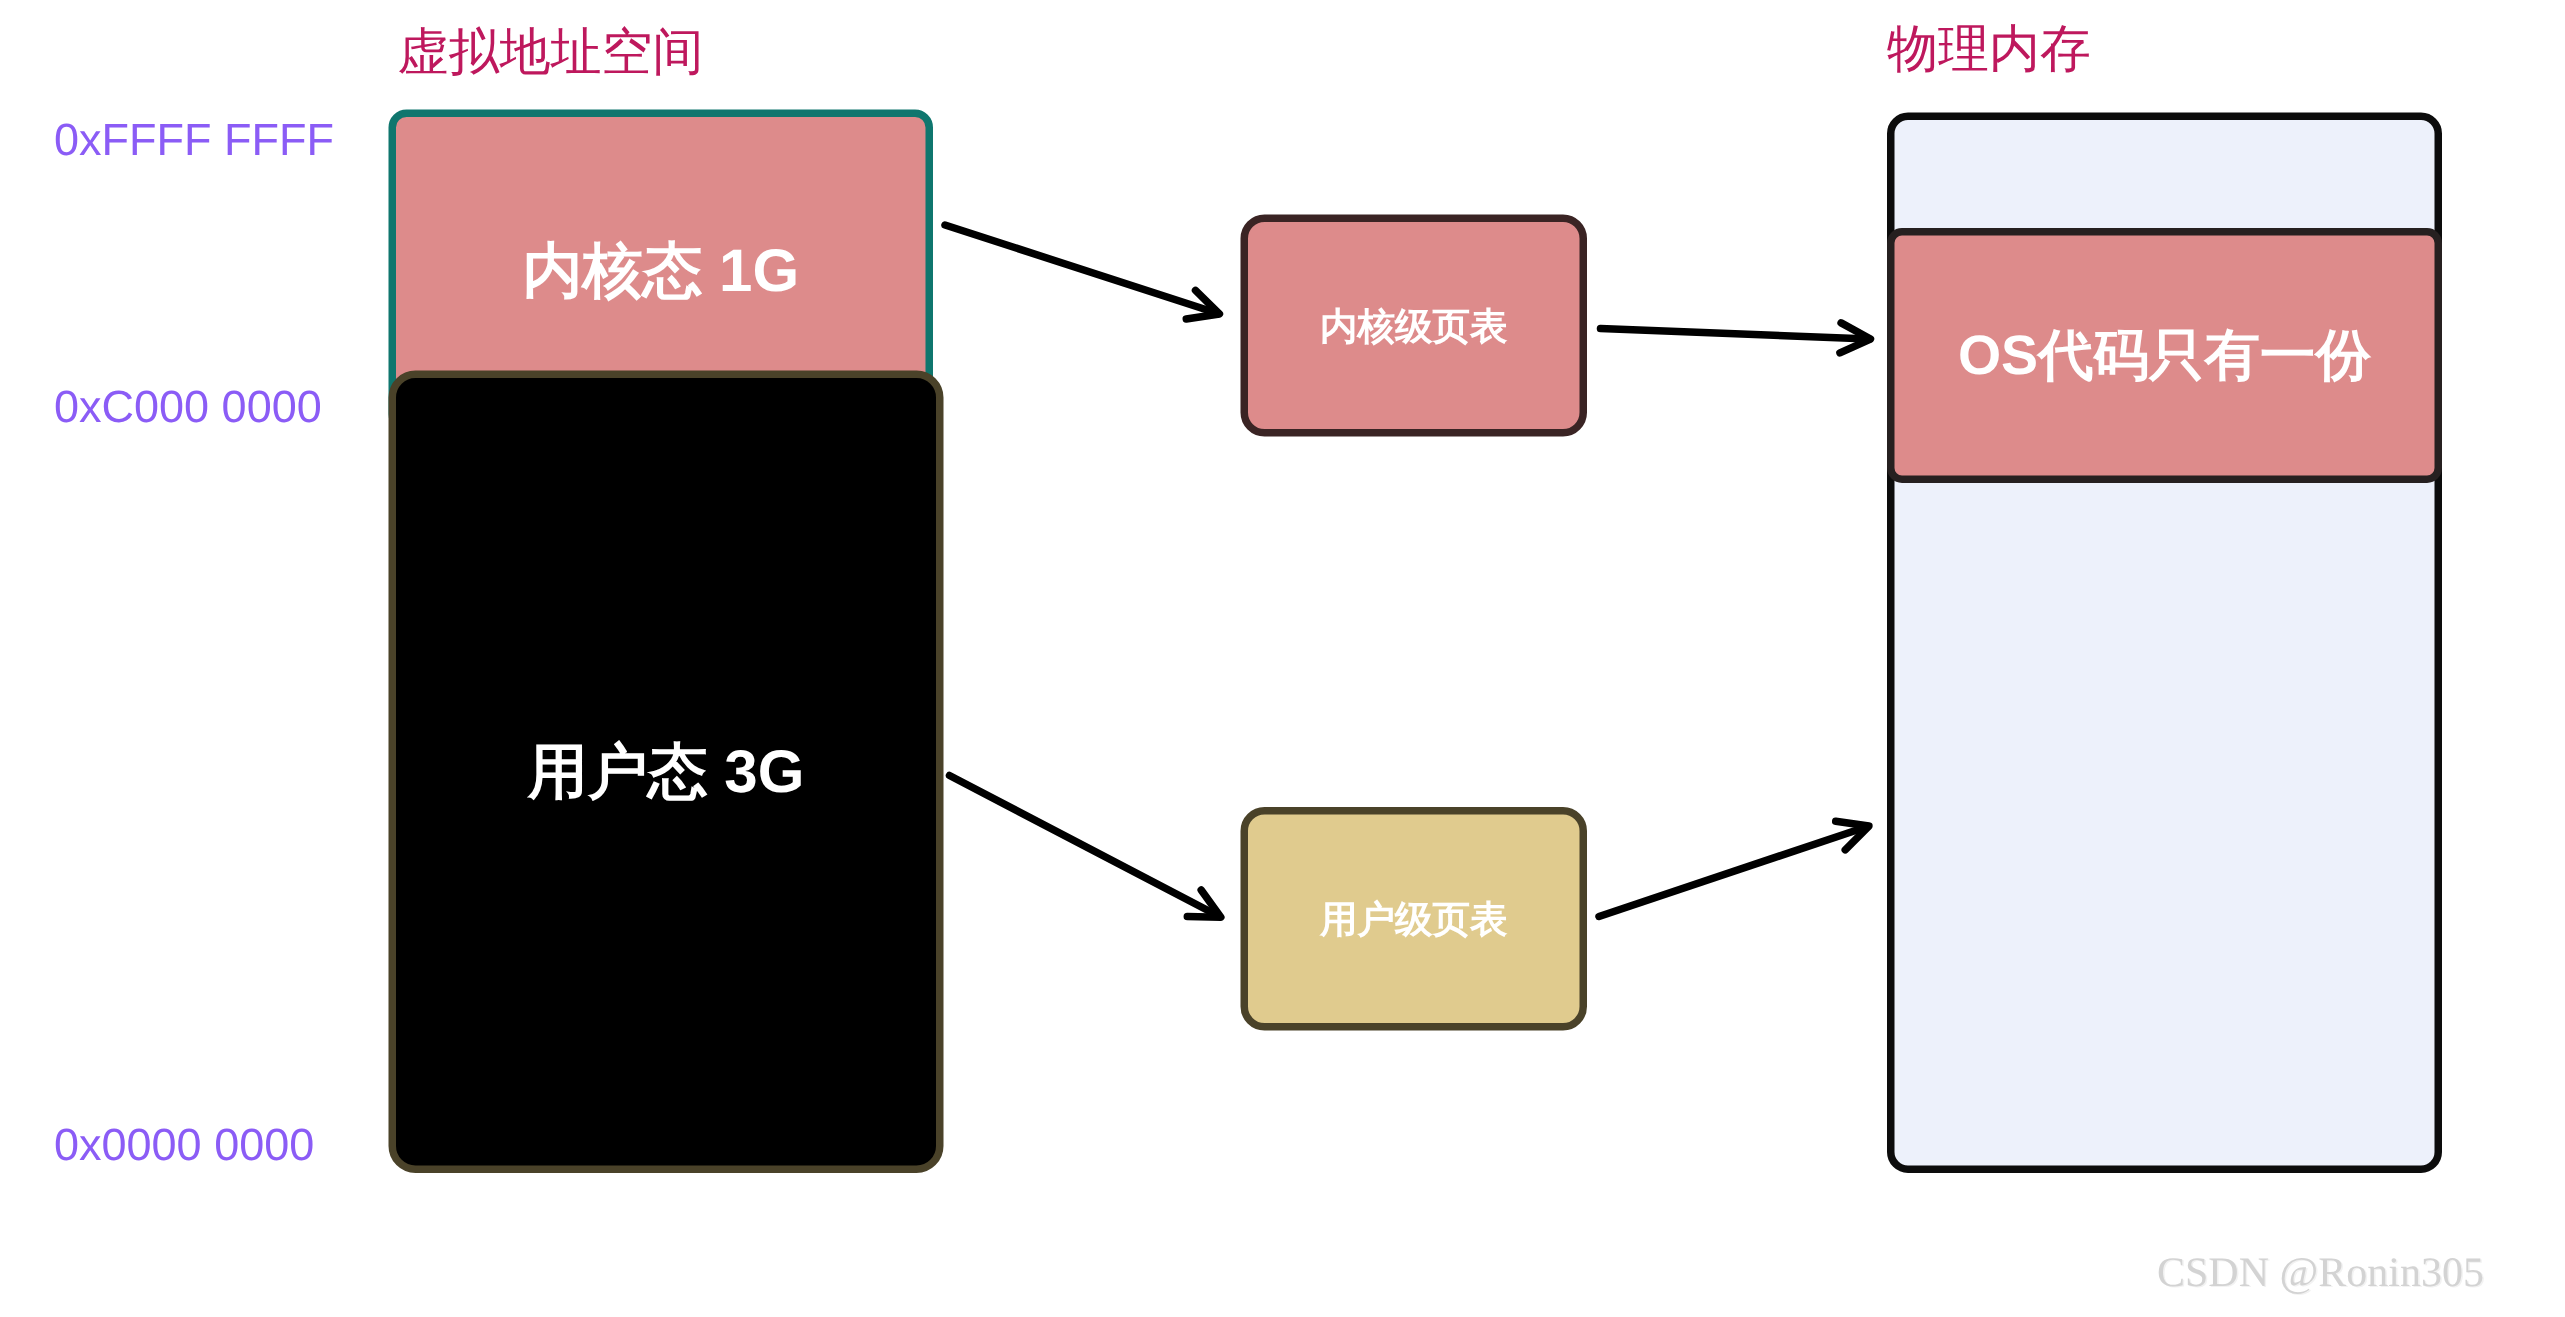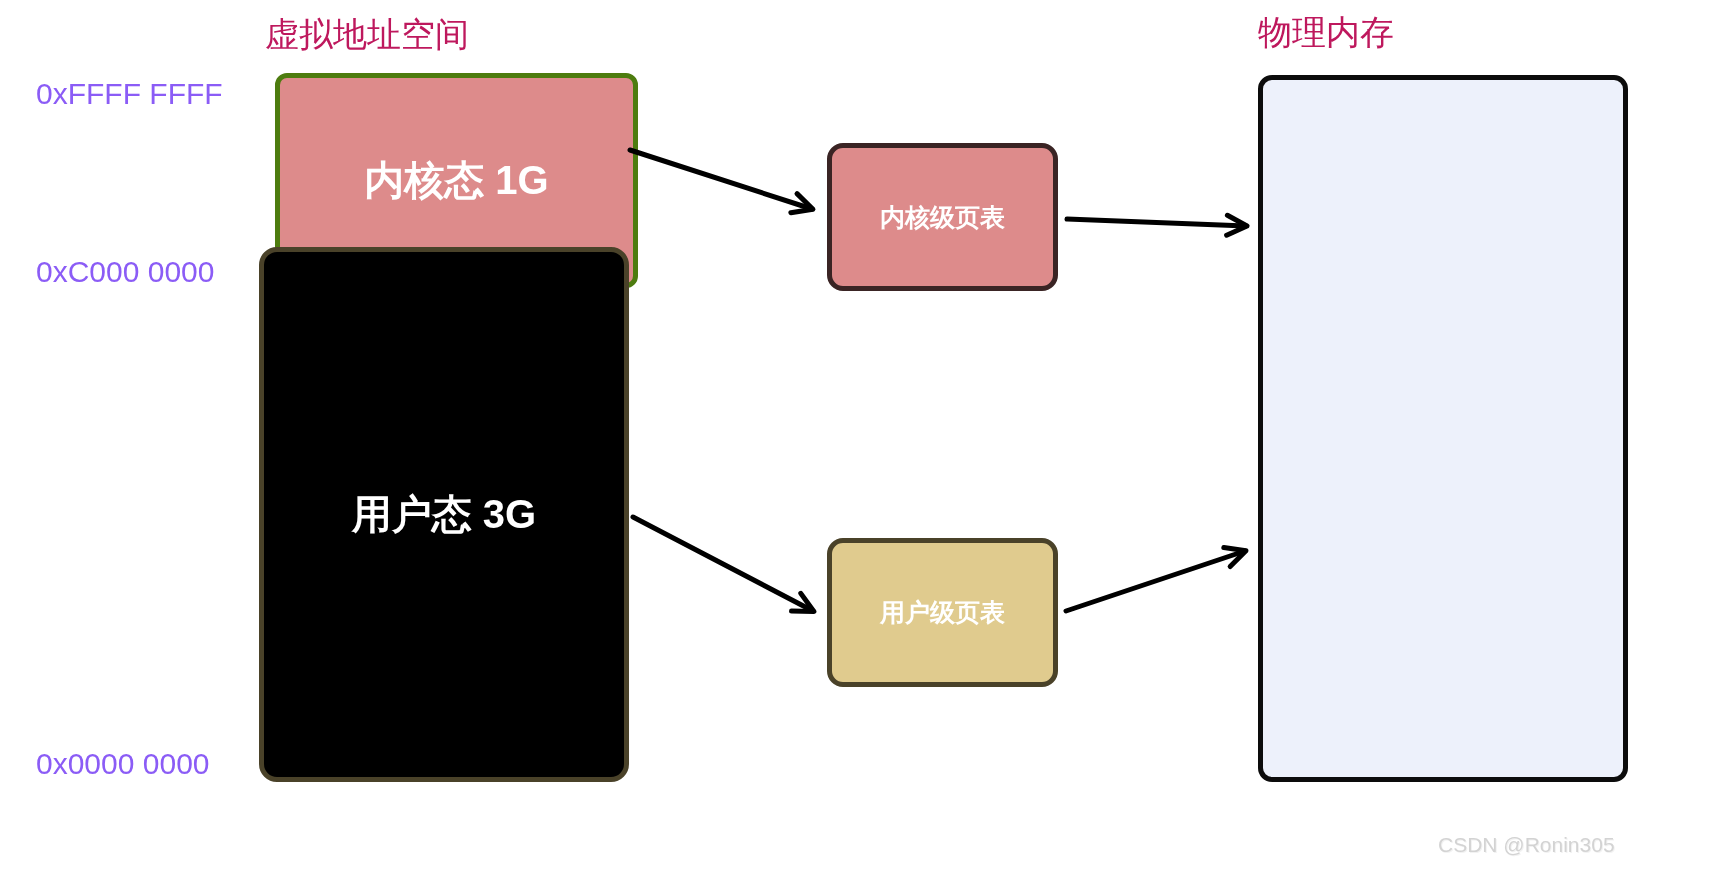--- a/index.html
+++ b/index.html
@@ -12,23 +12,22 @@
   }
   .addr {
     position:absolute; font-size:30px; color:#8b5cf6; white-space:nowrap;
   }
   .block {
     position:absolute; display:flex; align-items:center; justify-content:center;
     color:#ffffff; font-weight:bold; box-sizing:border-box; text-align:center;
   }
   .kernel-block {
     left:259px; top:73px; width:363px; height:215px;
-    background:#dd8b8b; border:5px solid #4d7c0f; border-radius:12px;
+    background:#dd8b8b; border:5px solid #0f766e; border-radius:12px;
     font-size:40px;
-    margin-left:16px;
   }
   .user-block {
     left:259px; top:247px; width:370px; height:535px;
     background:#000000; border:5px solid #4a4229; border-radius:18px;
     font-size:40px;
   }
   .kernel-pt {
     left:827px; top:143px; width:231px; height:148px;
     background:#dd8b8b; border:5px solid #3a2424; border-radius:16px;
     font-size:25px;
@@ -47,22 +46,22 @@
   .os-block {
     left:1258px; top:152px; width:370px; height:170px;
     background:#dd8b8b; border:5px solid #262020; border-radius:10px;
     font-size:37px;
   }
   .arrow-layer {
     position:absolute; left:0; top:0; width:1710px; height:878px;
     pointer-events:none;
   }
   .watermark {
-    position:absolute; left:1438px; top:833px; font-size:21px;
-    color:#d3d3d3; text-shadow:1px 1px 0 #f2f2f2; white-space:nowrap;
+    position:absolute; left:1438px; top:833px; font-size:28px;
+    color:#d3d3d3; text-shadow:1px 1px 0 #f2f2f2; white-space:nowrap;font-family:Liberation Serif, serif;
   }
 </style>
 </head>
 <body>
 
 <div class="canvas">
 
   <div class="title" style="left:265px; top:12px;">虚拟地址空间</div>
   <div class="title" style="left:1258px; top:10px;">物理内存</div>
 
@@ -78,20 +77,23 @@
   </div>
 
   <div class="block kernel-pt">
     <span>内核级页表</span>
   </div>
   <div class="block user-pt">
     <span>用户级页表</span>
   </div>
 
   <div class="physical"></div>
+  <div class="block os-block">
+    <span>OS代码只有一份</span>
+  </div>
 
   <svg class="arrow-layer" viewBox="0 0 1710 878" xmlns="http://www.w3.org/2000/svg">
     <defs>
       <marker id="ah" markerUnits="userSpaceOnUse" markerWidth="34" markerHeight="34" refX="24" refY="14" orient="auto">
         <path d="M5,4 L25,14 L5,24" fill="none" stroke="#000000" stroke-width="5" stroke-linecap="round" stroke-linejoin="round"></path>
       </marker>
     </defs>
     <line x1="630" y1="150" x2="812" y2="209" stroke="#000000" stroke-width="5" stroke-linecap="round" marker-end="url(#ah)"></line>
     <line x1="1067" y1="219" x2="1246" y2="226" stroke="#000000" stroke-width="5" stroke-linecap="round" marker-end="url(#ah)"></line>
     <line x1="633" y1="517" x2="813" y2="611" stroke="#000000" stroke-width="5" stroke-linecap="round" marker-end="url(#ah)"></line>

